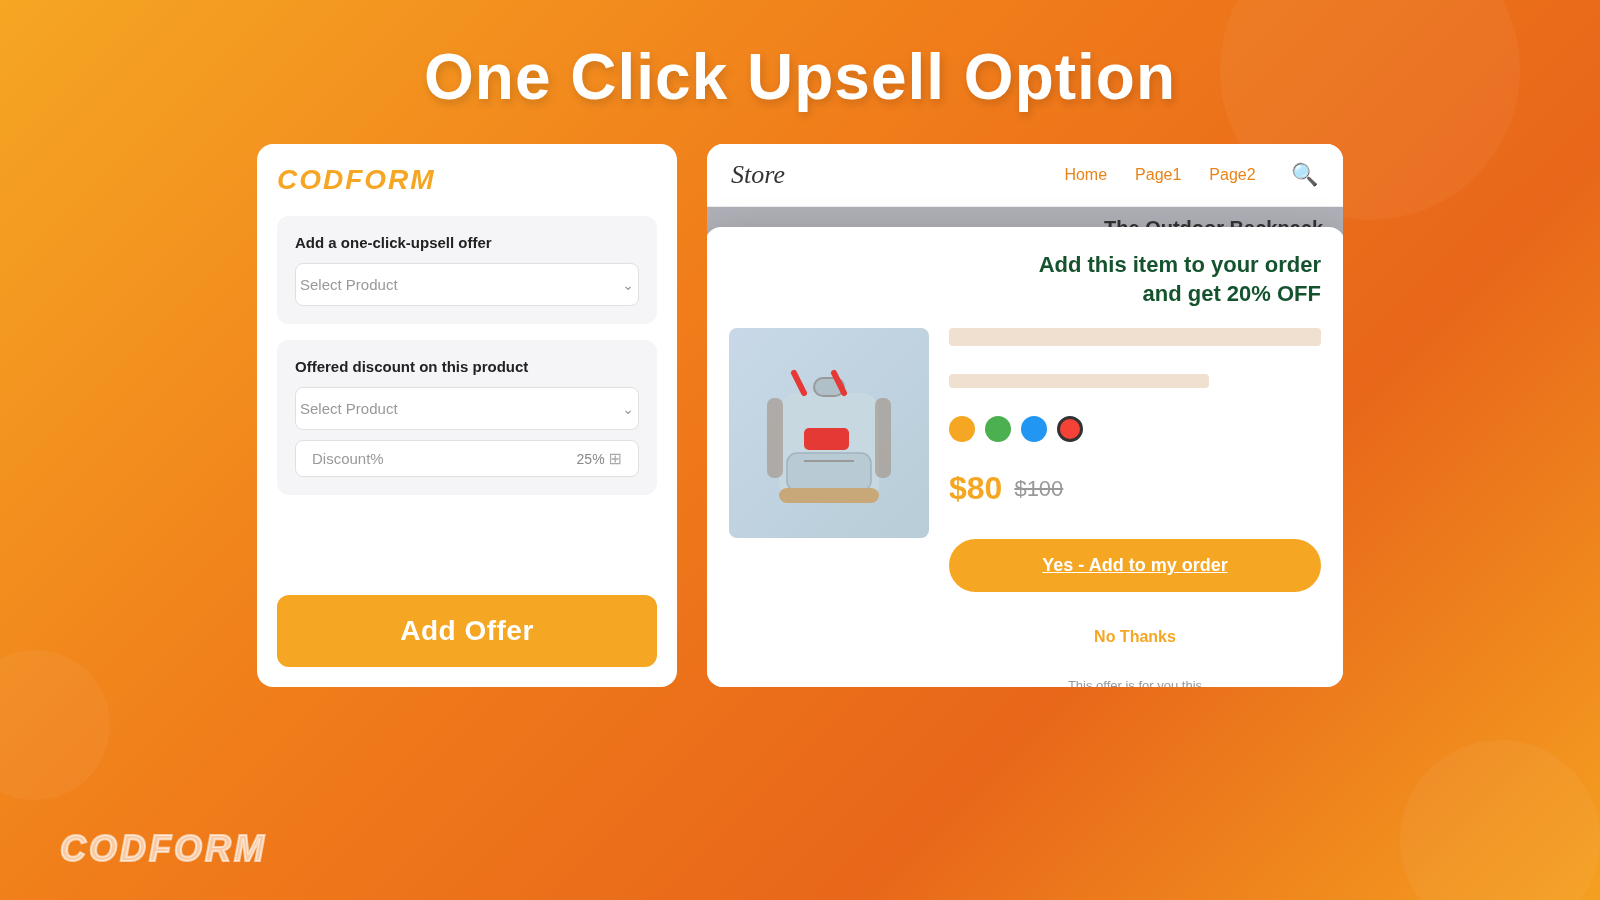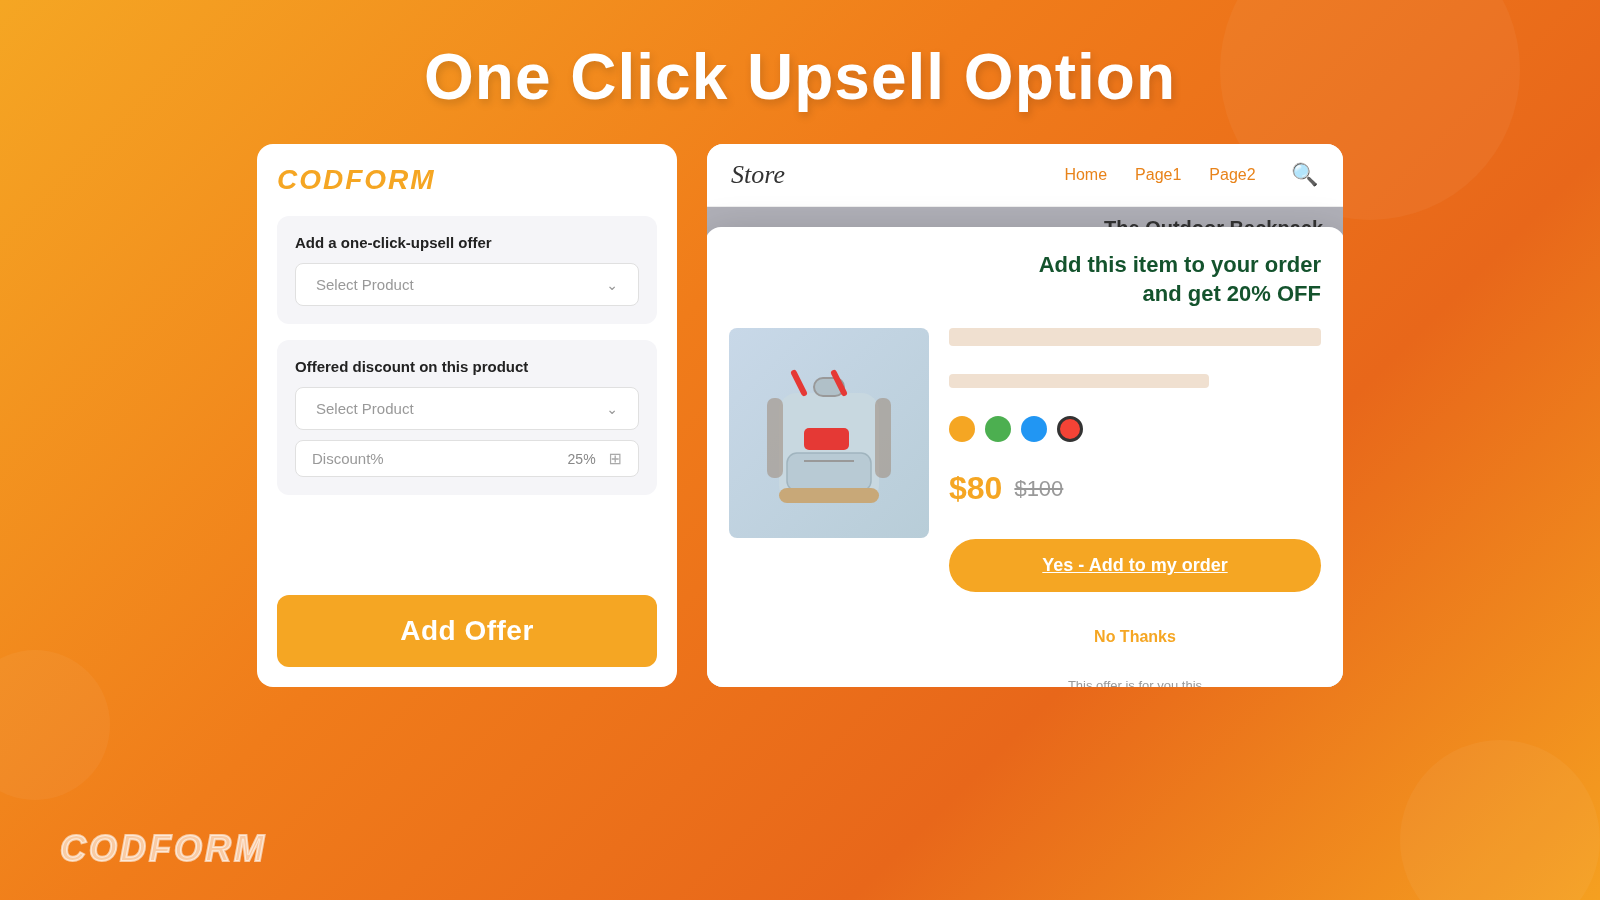--- a/index.html
+++ b/index.html
@@ -76,21 +76,21 @@
       font-size: 15px;
       font-weight: 700;
       color: #222;
       margin-bottom: 12px;
     }
 
     .select-dropdown {
       background: white;
       border: 1px solid #e0e0e0;
       border-radius: 8px;
-      padding: 12px 20px;
+      padding: 12px 4px;
       display: flex;
       justify-content: space-between;
       align-items: center;
       cursor: pointer;
       color: #999;
       font-size: 15px;
       margin-bottom: 10px;
     }
     .select-dropdown:last-child { margin-bottom: 0; }
 
@@ -108,21 +108,21 @@
       justify-content: space-between;
       align-items: center;
       margin-top: 10px;
       color: #999;
       font-size: 15px;
     }
 
     .discount-value {
       display: flex;
       align-items: center;
-      gap: 13px;
+      gap: 4px;
       color: #888;
       font-size: 14px;
     }
 
     .stepper-icon {
       font-size: 16px;
       color: #aaa;
     }
 
     .add-offer-btn {

